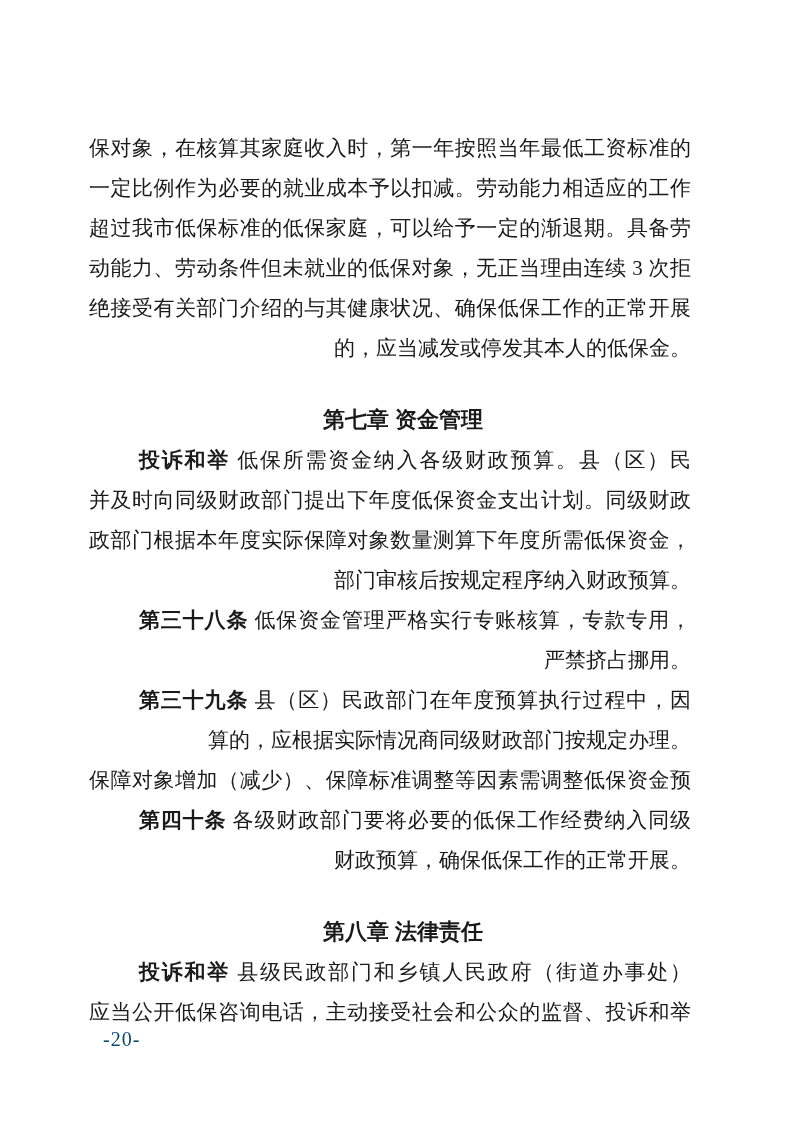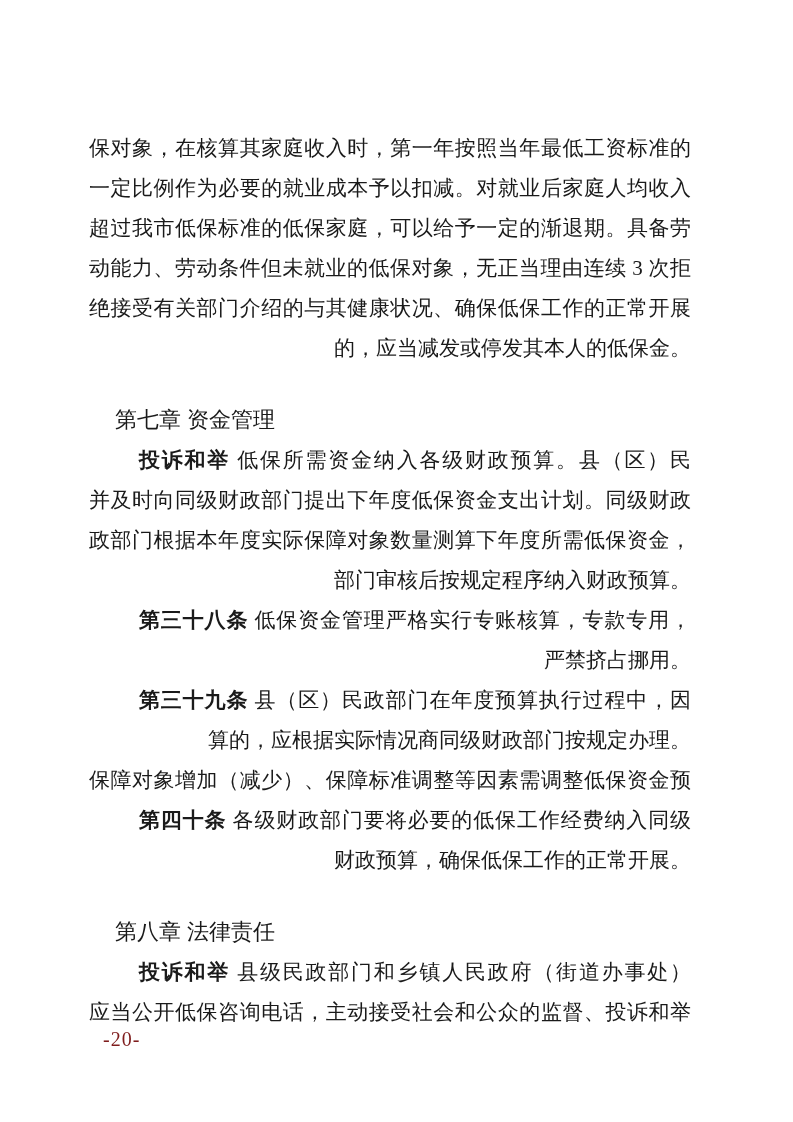--- a/index.html
+++ b/index.html
@@ -39,42 +39,43 @@
   }
   b.art {
     font-family: "Liberation Sans", "DejaVu Sans", sans-serif;
     font-weight: bold;
   }
   .chapter {
     height: 40px;
     line-height: 40px;
     margin-top: 32px;
     font-size: 22px;
-    font-weight: normal;
+    font-weight: bold;
     font-family: "Liberation Sans", "DejaVu Sans", sans-serif;
+    text-align: center;
     padding-left: 26px;
   }
   .footer-pagenum {
     position: absolute;
     left: 103px;
     top: 1027px;
     font-size: 20px;
     line-height: 24px;
     font-family: "Liberation Serif", "DejaVu Serif", serif;
-    color: #7f1d1d;
+    color: #0c4a6e;
     letter-spacing: 1px;
   }
 </style>
 </head>
 <body>
 
 <div class="page">
   <div class="content">
       <div class="line justify">保对象，在核算其家庭收入时，第一年按照当年最低工资标准的</div>
-      <div class="line justify">一定比例作为必要的就业成本予以扣减。对就业后家庭人均收入</div>
+      <div class="line justify">一定比例作为必要的就业成本予以扣减。劳动能力相适应的工作</div>
       <div class="line justify">超过我市低保标准的低保家庭，可以给予一定的渐退期。具备劳</div>
       <div class="line justify">动能力、劳动条件但未就业的低保对象，无正当理由连续 3 次拒</div>
       <div class="line justify">绝接受有关部门介绍的与其健康状况、确保低保工作的正常开展</div>
       <div class="line">的，应当减发或停发其本人的低保金。</div>
       <div class="chapter">第七章 资金管理</div>
       <div class="line justify indent"><b class="art">投诉和举</b> 低保所需资金纳入各级财政预算。县（区）民</div>
       <div class="line justify">并及时向同级财政部门提出下年度低保资金支出计划。同级财政</div>
       <div class="line justify">政部门根据本年度实际保障对象数量测算下年度所需低保资金，</div>
       <div class="line">部门审核后按规定程序纳入财政预算。</div>
       <div class="line justify indent"><b class="art">第三十八条</b> 低保资金管理严格实行专账核算，专款专用，</div>

